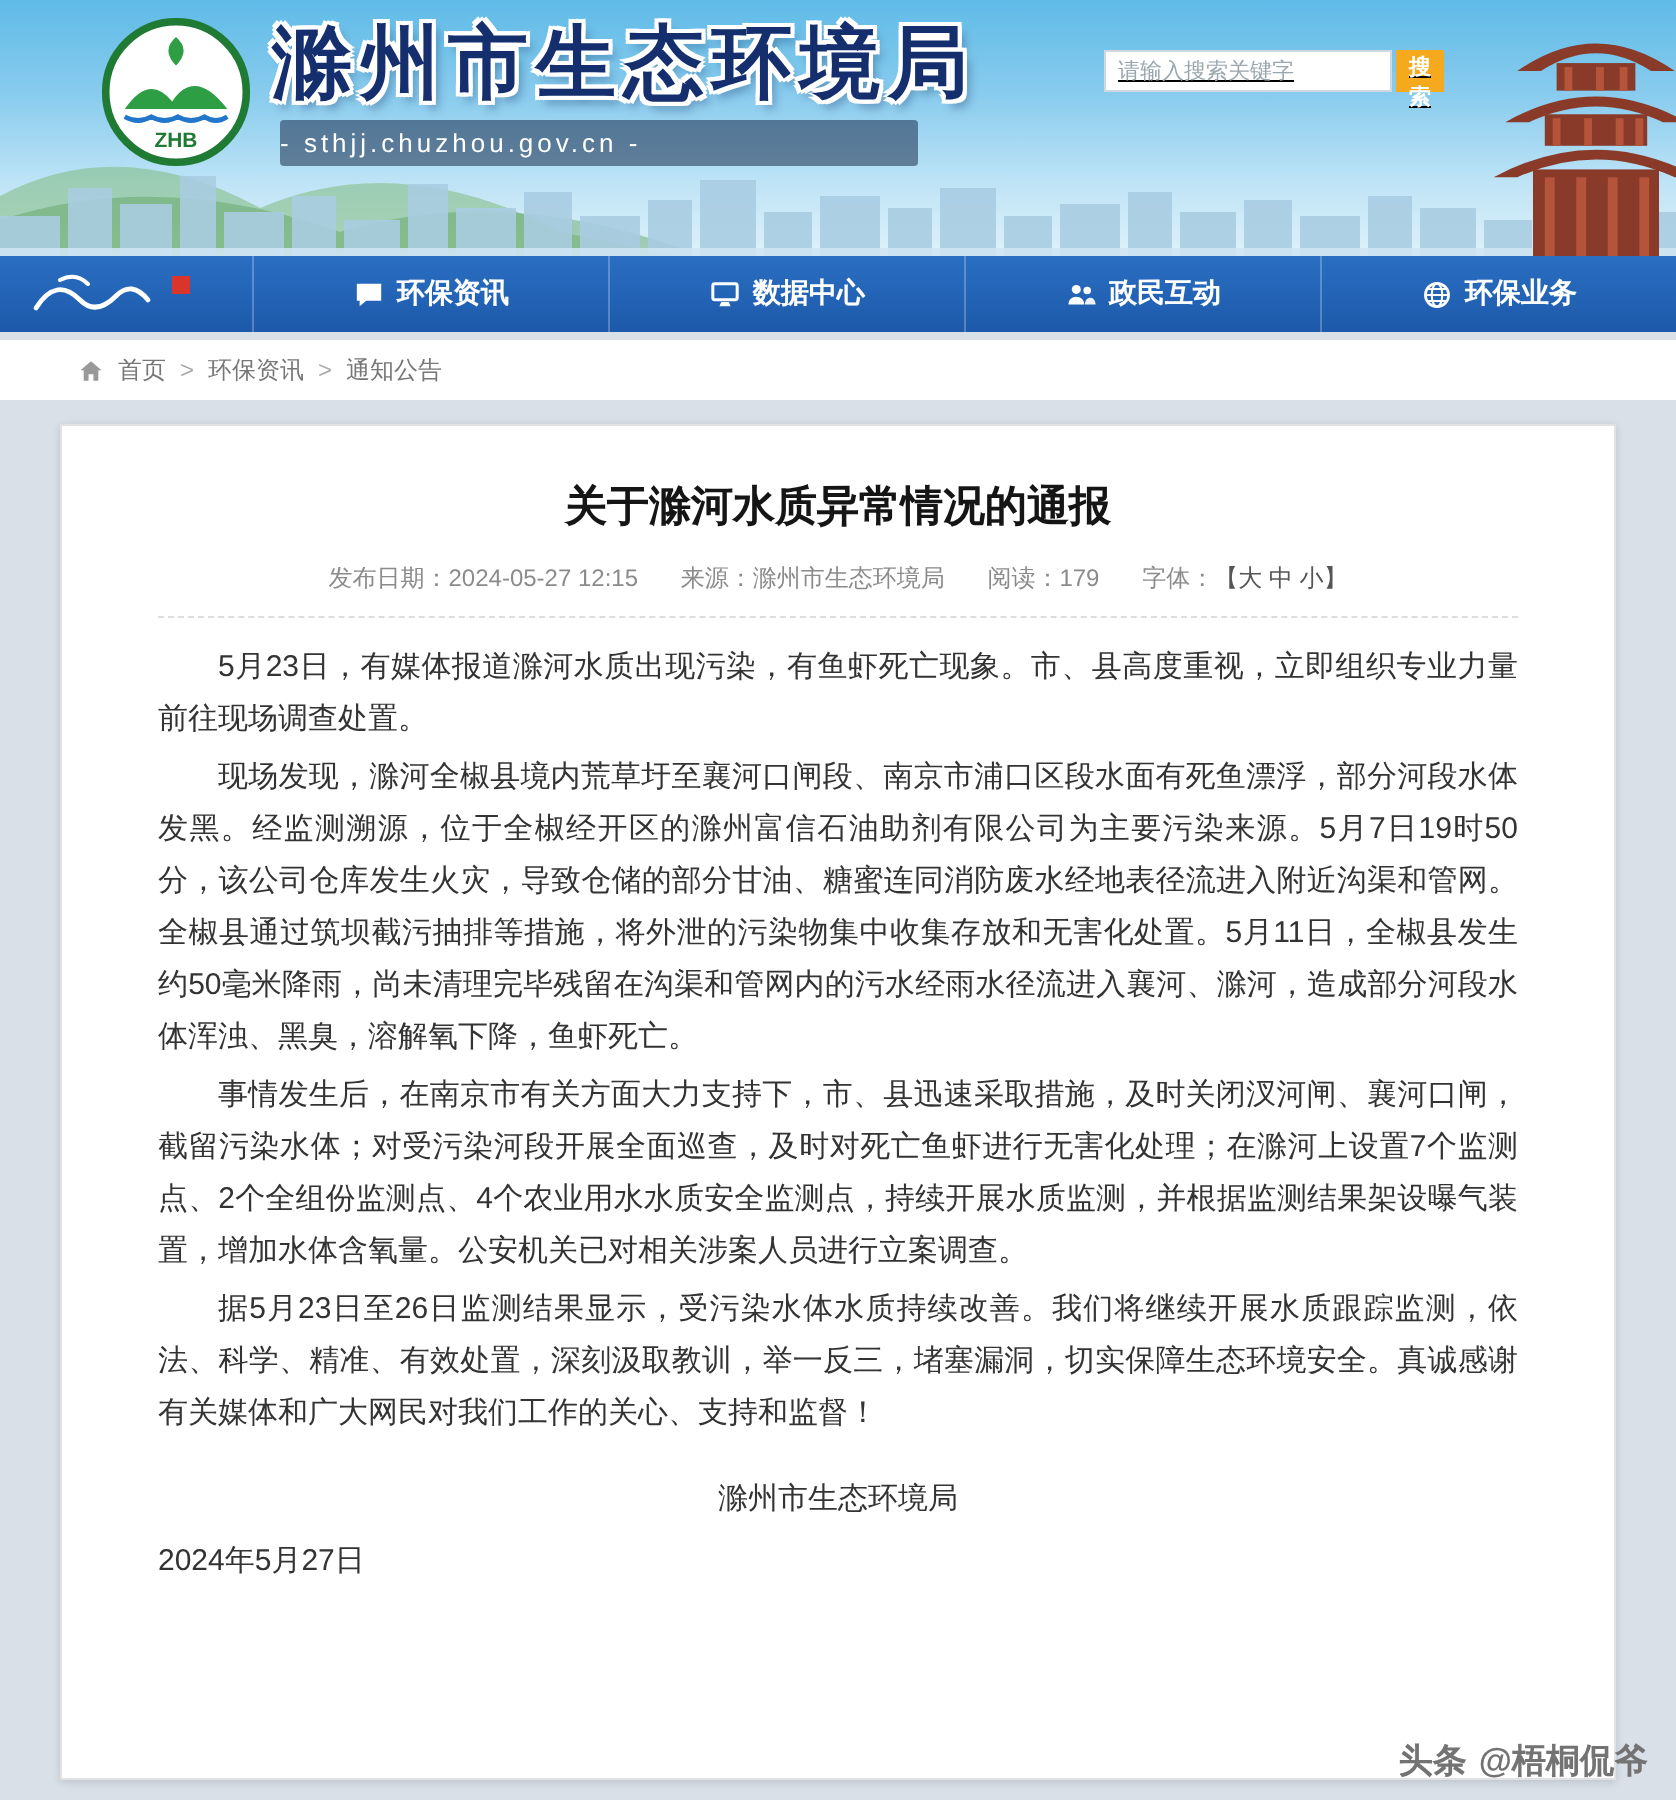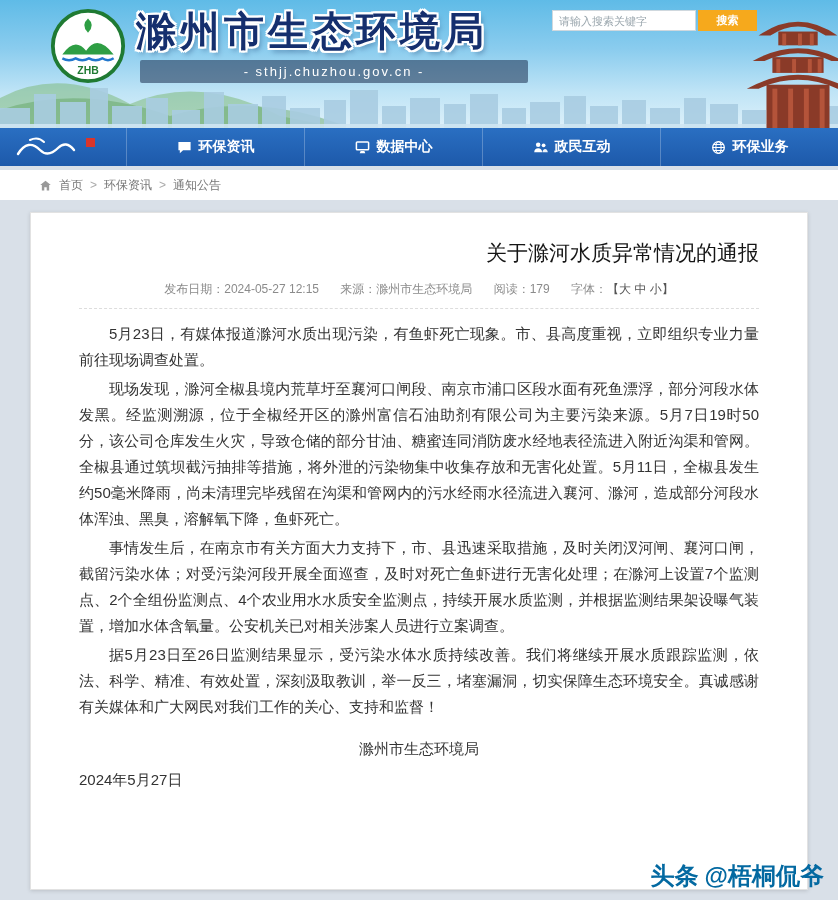--- a/index.html
+++ b/index.html
@@ -21,32 +21,32 @@
   .logo{ position:absolute; left:50px; top:8px; width:76px; height:76px; cursor:pointer; }
   .site-title{
     position:absolute; left:136px; top:4px;
     font-size:40px; font-weight:bold; letter-spacing:4px; color:#152f6e;
     text-shadow:2px 0 0 #fff,-2px 0 0 #fff,0 2px 0 #fff,0 -2px 0 #fff,
                 2px 2px 0 #fff,-2px -2px 0 #fff,2px -2px 0 #fff,-2px 2px 0 #fff,
                 3px 4px 5px rgba(0,30,80,.35);
     cursor:pointer; white-space:nowrap;
   }
   .url-pill{
-    position:absolute; left:140px; top:60px; width:388px; padding:4px 0;
-    background:rgba(26,46,78,.55); color:#fff; text-align:center;
+    position:absolute; left:140px; top:60px; width:319px; padding:4px 0;
+    background:rgba(26,46,78,.55); color:#fff; text-align:left;
     font-size:13px; letter-spacing:2px; border-radius:2px;
   }
-  .search-box{ position:absolute; left:552px; top:10px; display:flex; }
+  .search-box{ position:absolute; left:552px; top:25px; display:flex;text-decoration:underline; }
   .search-input{
     width:144px; height:21px; border:1px solid #cfd8de; padding:0 6px;
     font-size:11px; color:#333; font-family:"Liberation Sans",sans-serif;
   }
   .search-input::placeholder{ color:#9aa6ad; }
   .search-btn{
-    width:59px; height:21px; margin-left:2px; border:none; cursor:pointer;
+    width:24px; height:21px; margin-left:2px; border:none; cursor:pointer;
     background:#f6a91c; color:#fff; font-size:11px; font-weight:bold;
     font-family:"Liberation Sans",sans-serif;
   }
 
   
   .nav{
     display:flex; height:38px; align-items:stretch;
     background:linear-gradient(180deg,#2a6fc2 0%,#1d59aa 100%);
   }
   .nav-brand{ width:126px; position:relative; flex:none; }
@@ -67,40 +67,40 @@
   .crumb-sep{ color:#aaa; }
 
   
   .main{ position:relative; padding:12px 30px 0; }
   .card{
     background:#fff; border:1px solid #e2e2e2; min-height:678px;
     box-shadow:0 1px 4px rgba(0,0,0,.14);
     padding:22px 48px 24px;
   }
   .article-title{
-    text-align:right; font-size:21px; font-weight:normal; color:#151515;
+    text-align:center; font-size:21px; font-weight:bold; color:#151515;
     margin:4px 0 14px;
   }
   .meta{
     text-align:center; font-size:12px; color:#8b8b8b;
     padding-bottom:10px; border-bottom:1px dashed #ddd; margin-bottom:12px;
   }
   .meta span{ margin:0 9px; }
   .meta .font-ctl{ color:#555; cursor:pointer; }
   .body-text p{
     font-size:15px; line-height:26px; color:#333; text-indent:2em;
     text-align:justify; margin:0 0 3px;
   }
   .signature{ text-align:center; font-size:15px; color:#333; margin-top:20px; }
   .sign-date{ font-size:15px; color:#333; margin-top:12px; }
 
   
   .watermark{
     position:absolute; right:14px; bottom:8px; display:flex; align-items:center; gap:6px;
-    font-size:24px; font-weight:bold; color:#0369a1;
+    font-size:17px; font-weight:bold; color:#737373;
   }
 </style>
 </head>
 <body>
 
 <div class="header">
 
   <svg class="hills" width="340" height="70" viewBox="0 0 340 70">
     <path d="M0 70 L0 40 Q60 8 130 46 Q200 16 280 58 L340 70 Z" fill="#7fba7d" opacity="0.55"></path>
     <path d="M0 70 L0 52 Q80 26 170 58 Q250 34 340 66 L340 70 Z" fill="#5ea05e" opacity="0.45"></path>

